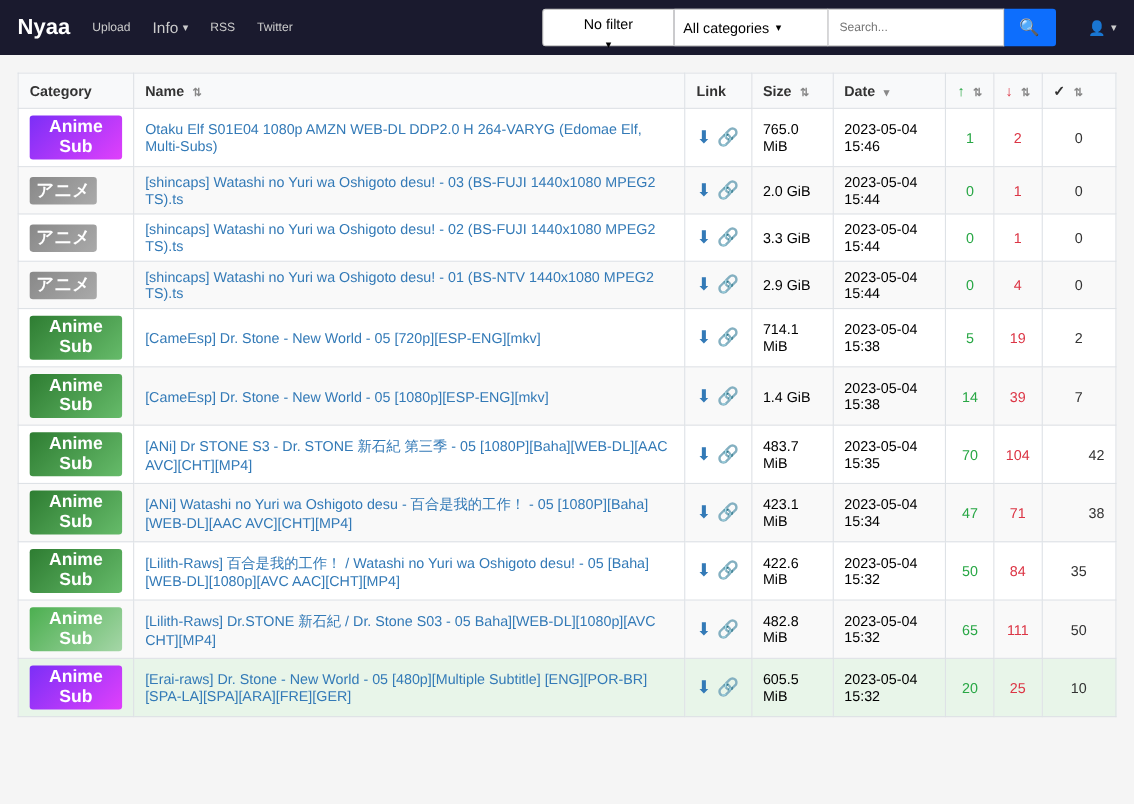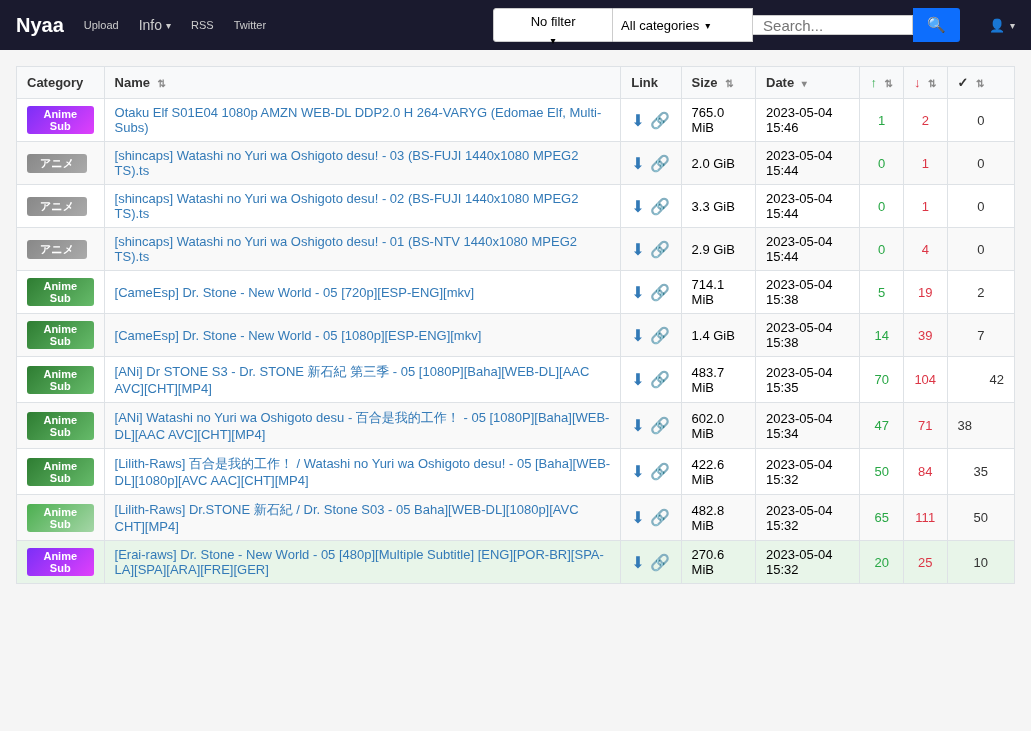--- a/index.html
+++ b/index.html
@@ -64,22 +64,22 @@
       cursor: pointer;
       display: flex;
       align-items: center;
       gap: 6px;
       min-width: 140px;
     }
     .search-input {
       border: 1px solid #ccc;
       border-left: none;
       padding: 3px 10px;
-      font-size: 15px;
-      height: 20px;
+      font-size: 11px;
+      height: 34px;
       width: 160px;
       outline: none;
     }
     .search-btn {
       background: #0d6efd;
       border: none;
       color: #fff;
       padding: 0 14px;
       height: 34px;
       cursor: pointer;
@@ -128,21 +128,21 @@
       border: 1px solid #dee2e6;
       padding: 6px 10px;
       vertical-align: middle;
     }
     tr:nth-child(even) { background: #f9f9f9; }
     tr.highlight { background: #e8f5e9; }
     .cat-badge {
       display: inline-block;
       border-radius: 3px;
       padding: 2px 6px;
-      font-size: 11px;
+      font-size: 16px;
       font-weight: bold;
       color: #fff;
       text-align: center;
       min-width: 60px;
     }
     .badge-purple { background: linear-gradient(135deg, #7b2ff7, #e040fb); }
     .badge-gray { background: linear-gradient(135deg, #888, #aaa); }
     .badge-green { background: linear-gradient(135deg, #2e7d32, #66bb6a); }
     .badge-lightgreen { background: linear-gradient(135deg, #4caf50, #a5d6a7); }
 
@@ -335,25 +335,25 @@
         </tr>
         <tr>
           <td><span class="cat-badge badge-green">Anime Sub</span></td>
           <td><a class="name-link" href="#">[ANi] Watashi no Yuri wa Oshigoto desu - 百合是我的工作！ - 05 [1080P][Baha][WEB-DL][AAC AVC][CHT][MP4]</a></td>
           <td style="text-align: center;">
             <div class="link-icons">
               <span class="link-icon">⬇</span>
               <span class="link-icon magnet">🔗</span>
             </div>
           </td>
-          <td>602.0 MiB</td>
+          <td>423.1 MiB</td>
           <td>2023-05-04 15:34</td>
           <td class="count-green" style="text-align: center;">47</td>
           <td class="count-red" style="text-align: center;">71</td>
-          <td class="count-normal" style="text-align: left; margin-left: 19px;">38</td>
+          <td class="count-normal" style="text-align: right; margin-left: 19px;">38</td>
         </tr>
         <tr>
           <td><span class="cat-badge badge-green">Anime Sub</span></td>
           <td><a class="name-link" href="#">[Lilith-Raws] 百合是我的工作！ / Watashi no Yuri wa Oshigoto desu! - 05 [Baha][WEB-DL][1080p][AVC AAC][CHT][MP4]</a></td>
           <td style="text-align: center;">
             <div class="link-icons">
               <span class="link-icon">⬇</span>
               <span class="link-icon magnet">🔗</span>
             </div>
           </td>
@@ -380,21 +380,21 @@
         </tr>
         <tr class="highlight">
           <td><span class="cat-badge badge-purple">Anime Sub</span></td>
           <td><a class="name-link" href="#">[Erai-raws] Dr. Stone - New World - 05 [480p][Multiple Subtitle] [ENG][POR-BR][SPA-LA][SPA][ARA][FRE][GER]</a></td>
           <td style="text-align: center;">
             <div class="link-icons">
               <span class="link-icon">⬇</span>
               <span class="link-icon magnet">🔗</span>
             </div>
           </td>
-          <td>270.6 MiB</td>
+          <td>605.5 MiB</td>
           <td>2023-05-04 15:32</td>
           <td class="count-green" style="text-align: center;">20</td>
           <td class="count-red" style="text-align: center;">25</td>
           <td class="count-normal" style="text-align: center;">10</td>
         </tr>
       </tbody>
   </table>
 </div>
 
 </body></html>

